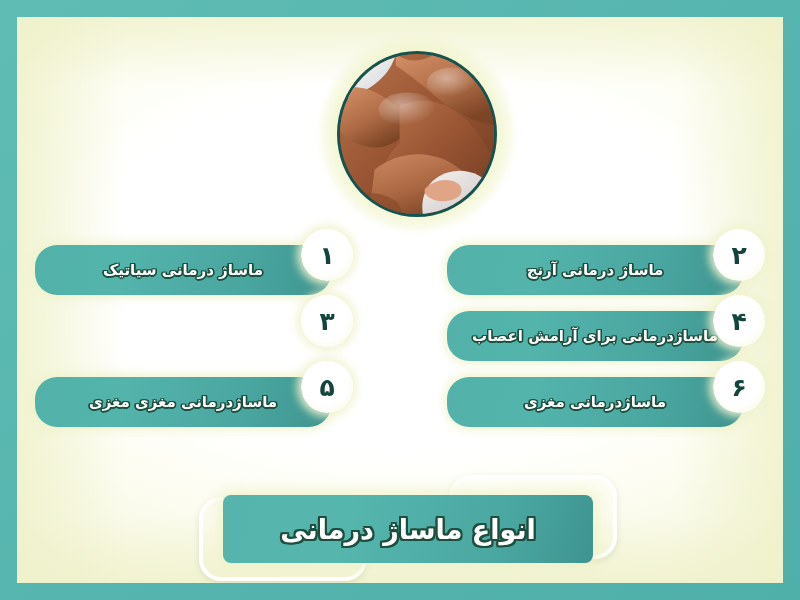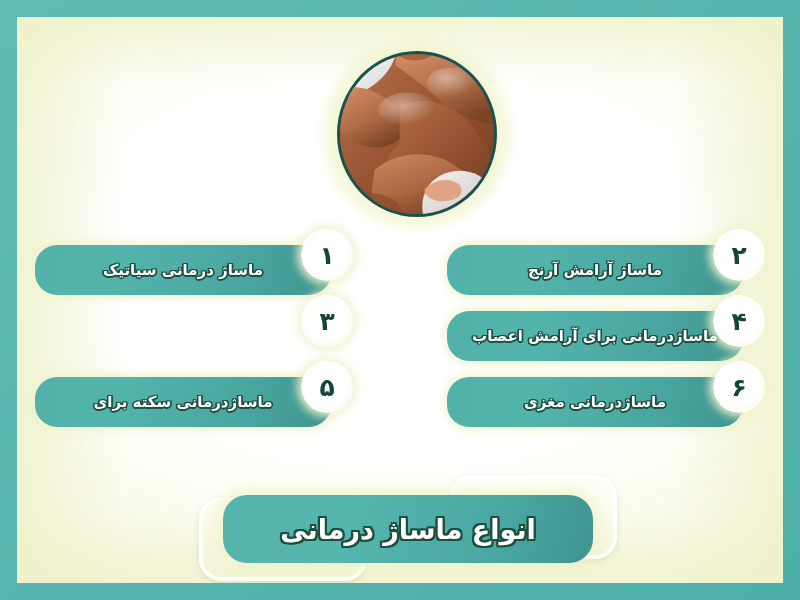--- a/index.html
+++ b/index.html
@@ -174,21 +174,21 @@
     background: transparent;
   }
   #deco-bl { left: 6px;  bottom: 0; }
   #deco-tr { right: 6px; top: 0; }
   #banner {
     position: absolute;
     left: 30px;
     top: 20px;
     width: 370px;
     height: 68px;
-    border-radius: 24px;
+    border-radius: 8px;
     background: linear-gradient(105deg, #55b5ad 0%, #55b6ae 34%, #4aa7a1 74%, #3f9490 100%);
     box-shadow: 0 0 14px 5px rgba(238,242,200,.85);
     display: flex;
     align-items: center;
     justify-content: center;
     z-index: 3;
   }
   #banner-title {
     font-size: 27px;
     font-weight: 700;
@@ -247,21 +247,21 @@
           <path d="M0,150 C20,140 44,142 60,154 L66,166 L0,166 Z" fill="#8c4c2c" opacity=".75"></path>
         </svg>
       </div>
     </div>
 
     <div id="grid">
 
       <div class="row">
         <div class="item">
           <div class="pill">
-            <span class="pill-label">ماساژ آرامش آرنج</span>
+            <span class="pill-label">ماساژ درمانی آرنج</span>
           </div>
           <div class="badge">
             <span class="badge-num">۲</span>
           </div>
         </div>
         <div class="item">
           <div class="pill">
             <span class="pill-label">ماساژ درمانی سیاتیک</span>
           </div>
           <div class="badge">
@@ -290,21 +290,21 @@
         <div class="item">
           <div class="pill">
             <span class="pill-label">ماساژدرمانی مغزی</span>
           </div>
           <div class="badge">
             <span class="badge-num">۶</span>
           </div>
         </div>
         <div class="item">
           <div class="pill">
-            <span class="pill-label">ماساژدرمانی سکته برای</span>
+            <span class="pill-label">ماساژدرمانی مغزی مغزی</span>
           </div>
           <div class="badge">
             <span class="badge-num">۵</span>
           </div>
         </div>
       </div>
 
     </div>
 
     <div id="banner-wrap">

